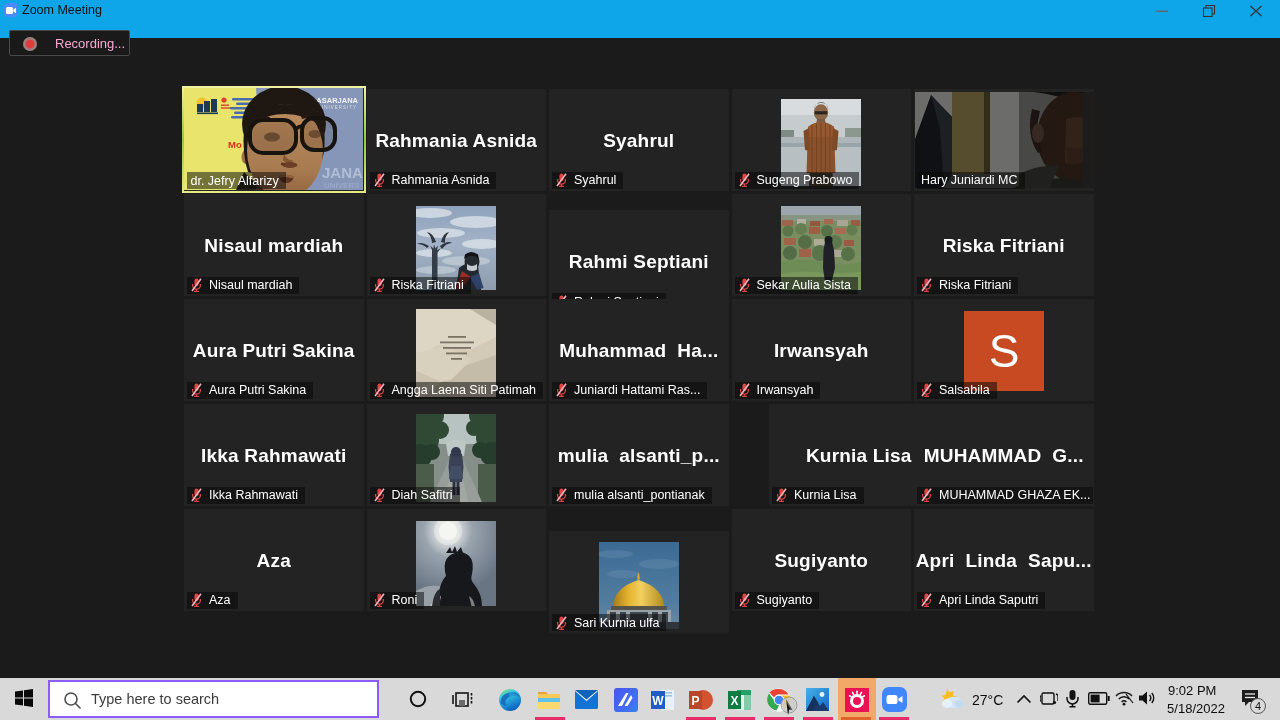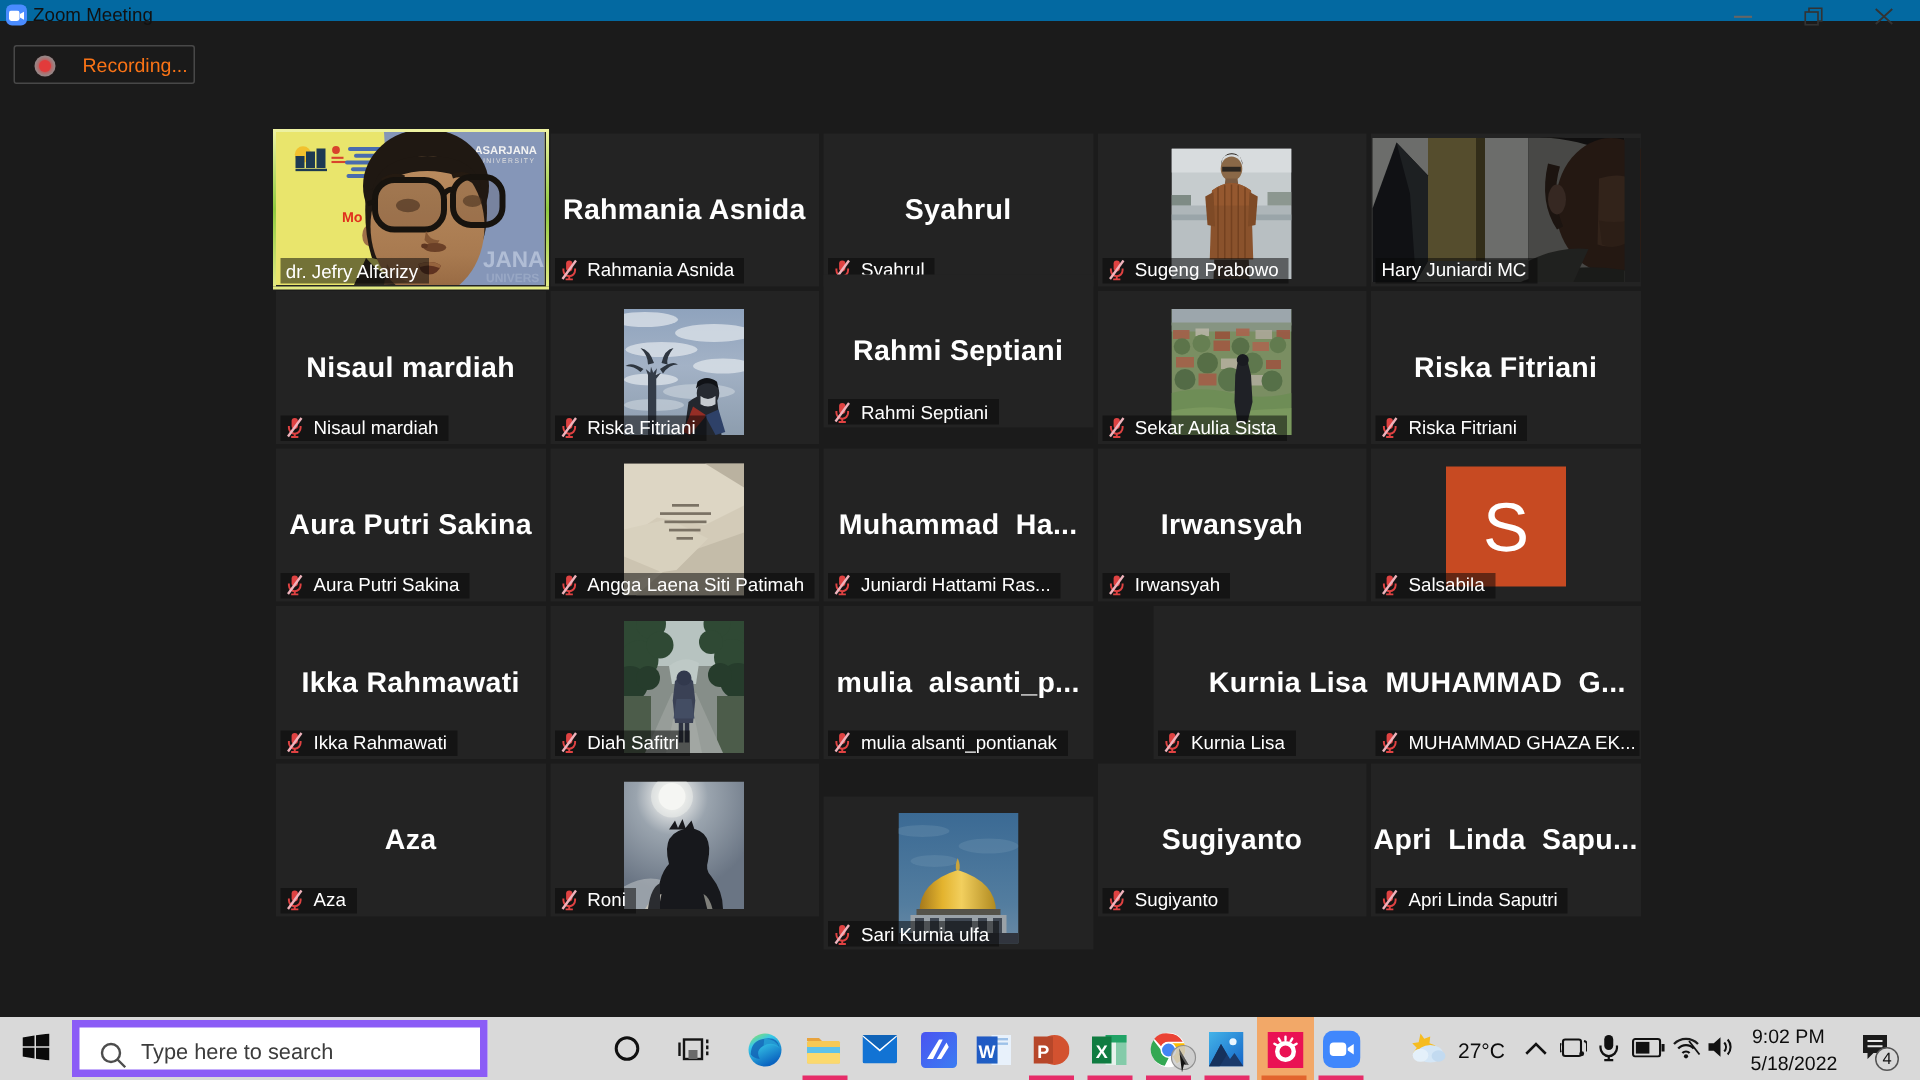--- a/index.html
+++ b/index.html
@@ -1,47 +1,47 @@
 <!DOCTYPE html>
 <html><head>
 <meta charset="utf-8">
 <style>
 * { margin:0; padding:0; box-sizing:border-box; }
 html,body { width:1280px; height:720px; overflow:hidden; font-family:"Liberation Sans", sans-serif; }
 #screen { position:relative; width:1280px; height:720px; background:#1b1b1b; }
 
-#titlebar { position:absolute; left:0; top:0; width:1280px; height:14px; background:#0369a1; }
+#titlebar { position:absolute; left:0; top:0; width:1280px; height:38px; background:#0ea5e9; }
 #titlebar .ttext { position:absolute; left:22px; top:3px; font-size:12.5px; color:#111; }
 #zicon { position:absolute; left:4px; top:3px; width:14px; height:14px; border-radius:4px;
   background:#4a8cff; }
 #zicon svg { position:absolute; left:2px; top:3.5px; }
 .wbtn { position:absolute; top:0; height:22px; color:#333; }
 
 #recpill { position:absolute; left:9px; top:30px; width:121px; height:26px; background:#1a1a1a;
   border:1px solid #484848; border-radius:2px; }
 #recpill .rdot { position:absolute; left:13px; top:6px; width:14px; height:14px; border-radius:50%;
   background:#8f8f8f; }
 #recpill .rdot::after { content:""; position:absolute; left:3px; top:3px; width:8px; height:8px;
   border-radius:50%; background:#e23b3b; box-shadow:0 0 3px 1px rgba(226,60,60,.8); }
-#recpill .rtext { position:absolute; left:45px; top:5px; font-size:13px; color:#f97316; }
+#recpill .rtext { position:absolute; left:45px; top:5px; font-size:13px; color:#f9a8d4; }
 
 .tile { position:absolute; width:179.5px; height:102px; background:#232323; overflow:hidden; }
 .cname { position:absolute; left:0; right:0; top:41px; text-align:center; color:#fff;
   font-size:19px; font-weight:bold; letter-spacing:.2px; white-space:pre; }
 .lb { position:absolute; left:3px; bottom:2px; height:17px; background:rgba(8,8,8,.52);
   display:flex; align-items:center; padding:0 7px 0 4px; color:#fff; font-size:12.5px; white-space:nowrap; max-width:176px; }
 .lb svg { margin-right:7px; flex:0 0 auto; }
 .ph { position:absolute; left:50px; top:10px; }
 
 #t11 { left:181.5px; top:86px; width:184.5px; height:107px; border:2.5px solid #c9dc55; border-image:linear-gradient(to bottom,#eef2a2,#8fca40 50%,#e3ea84) 1; background:#232323; }
 
 
 #taskbar { position:absolute; left:0; top:678px; width:1280px; height:42px; background:#d9d9d9; }
-#searchbox { position:absolute; left:48px; top:2px; width:277px; height:38px; background:#fff;
-  border:5px solid #8b5cf6; }
+#searchbox { position:absolute; left:48px; top:2px; width:331px; height:38px; background:#fff;
+  border:2px solid #8b5cf6; }
 #searchbox span { position:absolute; left:41px; top:9px; font-size:14.5px; color:#3c3c3c; }
 .tico { position:absolute; }
 #taskbar .tico { top:auto; }
 .ul { position:absolute; top:39px; width:30px; height:3px; background:#e62d69; }
 .ttxt { position:absolute; color:#0d0d0d; font-size:13px; }
 #recblock { position:absolute; left:838px; top:0; width:38px; height:42px; background:#f2a868; }
 #notifbadge { position:absolute; left:1250px; top:20px; width:16px; height:16px; border-radius:50%;
   background:#d9d9d9; border:1px solid #555; color:#111; font-size:11px; text-align:center; line-height:14px; }
 </style>
 </head>
@@ -251,21 +251,21 @@
 <path d="M46 65 l9 6 -11 13 -4.5 -2 Z" fill="#952e26"></path>
 <path d="M63 67 l-9 4 7 13 6.5 -2 Z" fill="#2e4168"></path>
 </svg></div>
         <div class="lb">
           <svg width="11" height="14" viewBox="0 0 11 14">
             <use href="#mic"></use>
           </svg>
           <span>Riska Fitriani</span>
         </div>
       </div>
-<div class="tile" style="left:549px;top:183px;">
+<div class="tile" style="left:549px;top:210px;">
         <div class="cname">Rahmi Septiani</div>
         <div class="lb">
           <svg width="11" height="14" viewBox="0 0 11 14">
             <use href="#mic"></use>
           </svg>
           <span>Rahmi Septiani</span>
         </div>
       </div>
 <div class="tile" style="left:731.5px;top:193.5px;">
         <div class="ph" style="left:49.75px;top:12px"><svg width="80" height="84" viewBox="0 0 80 84">

